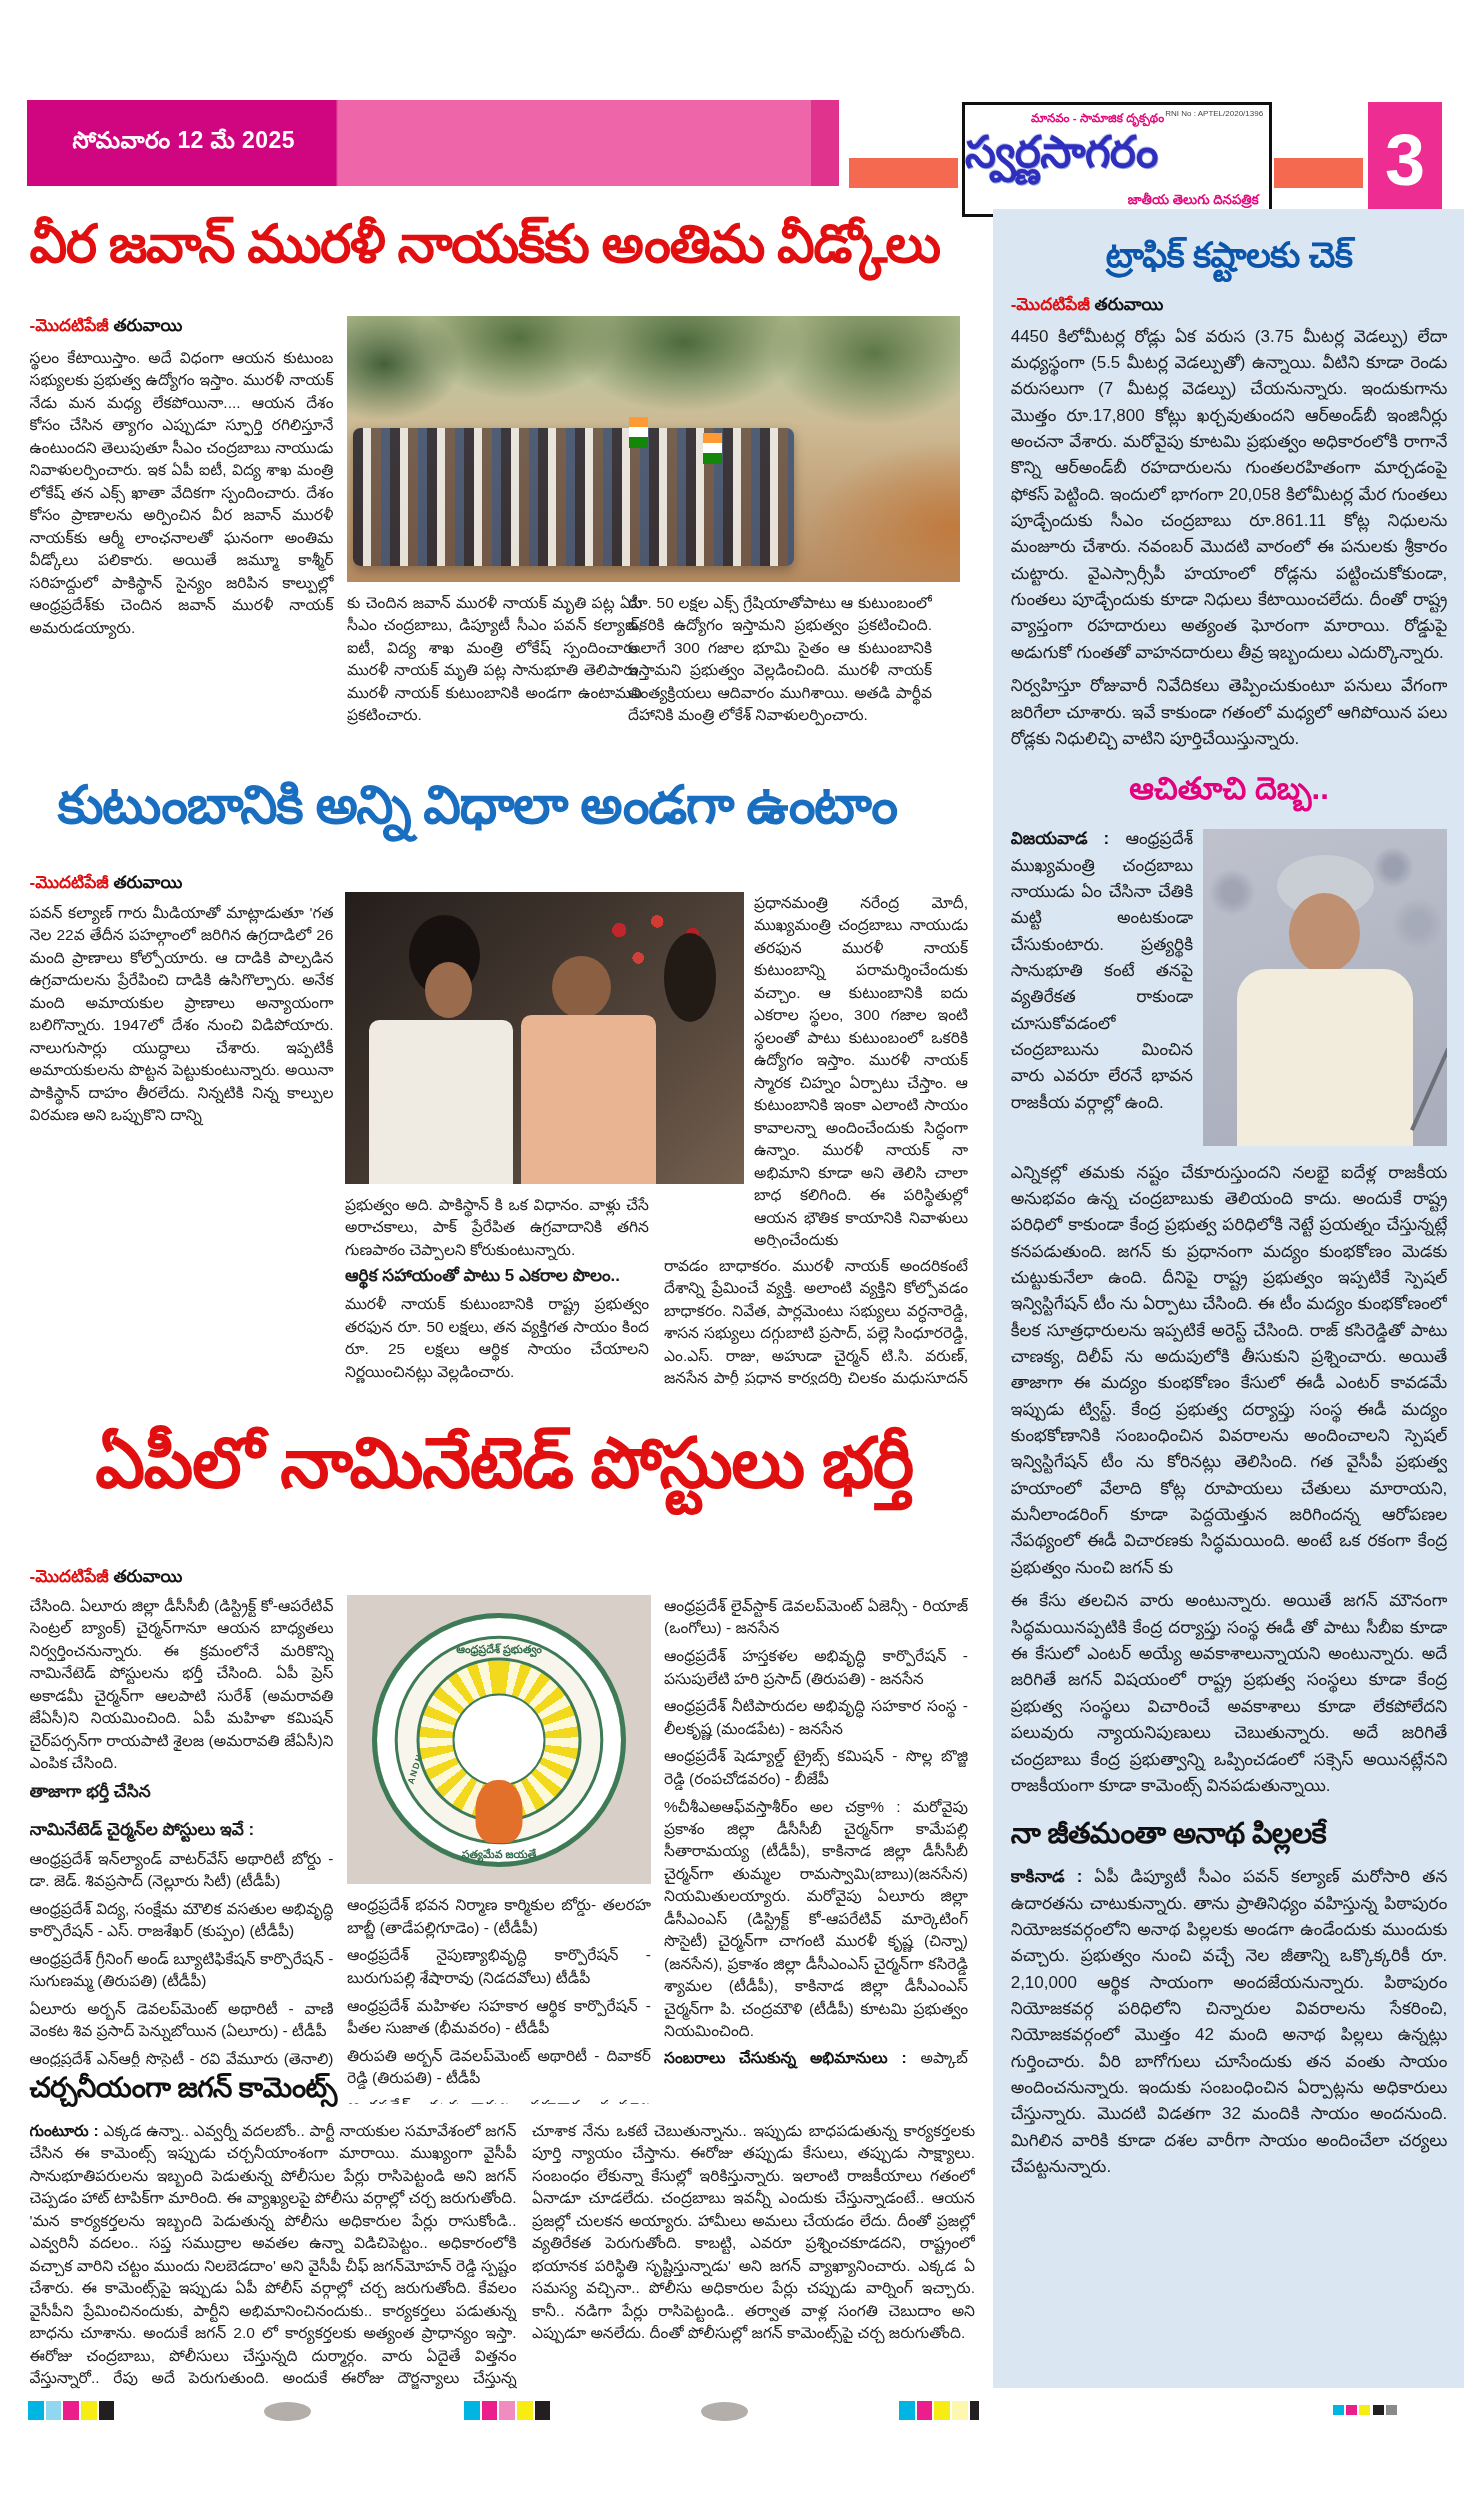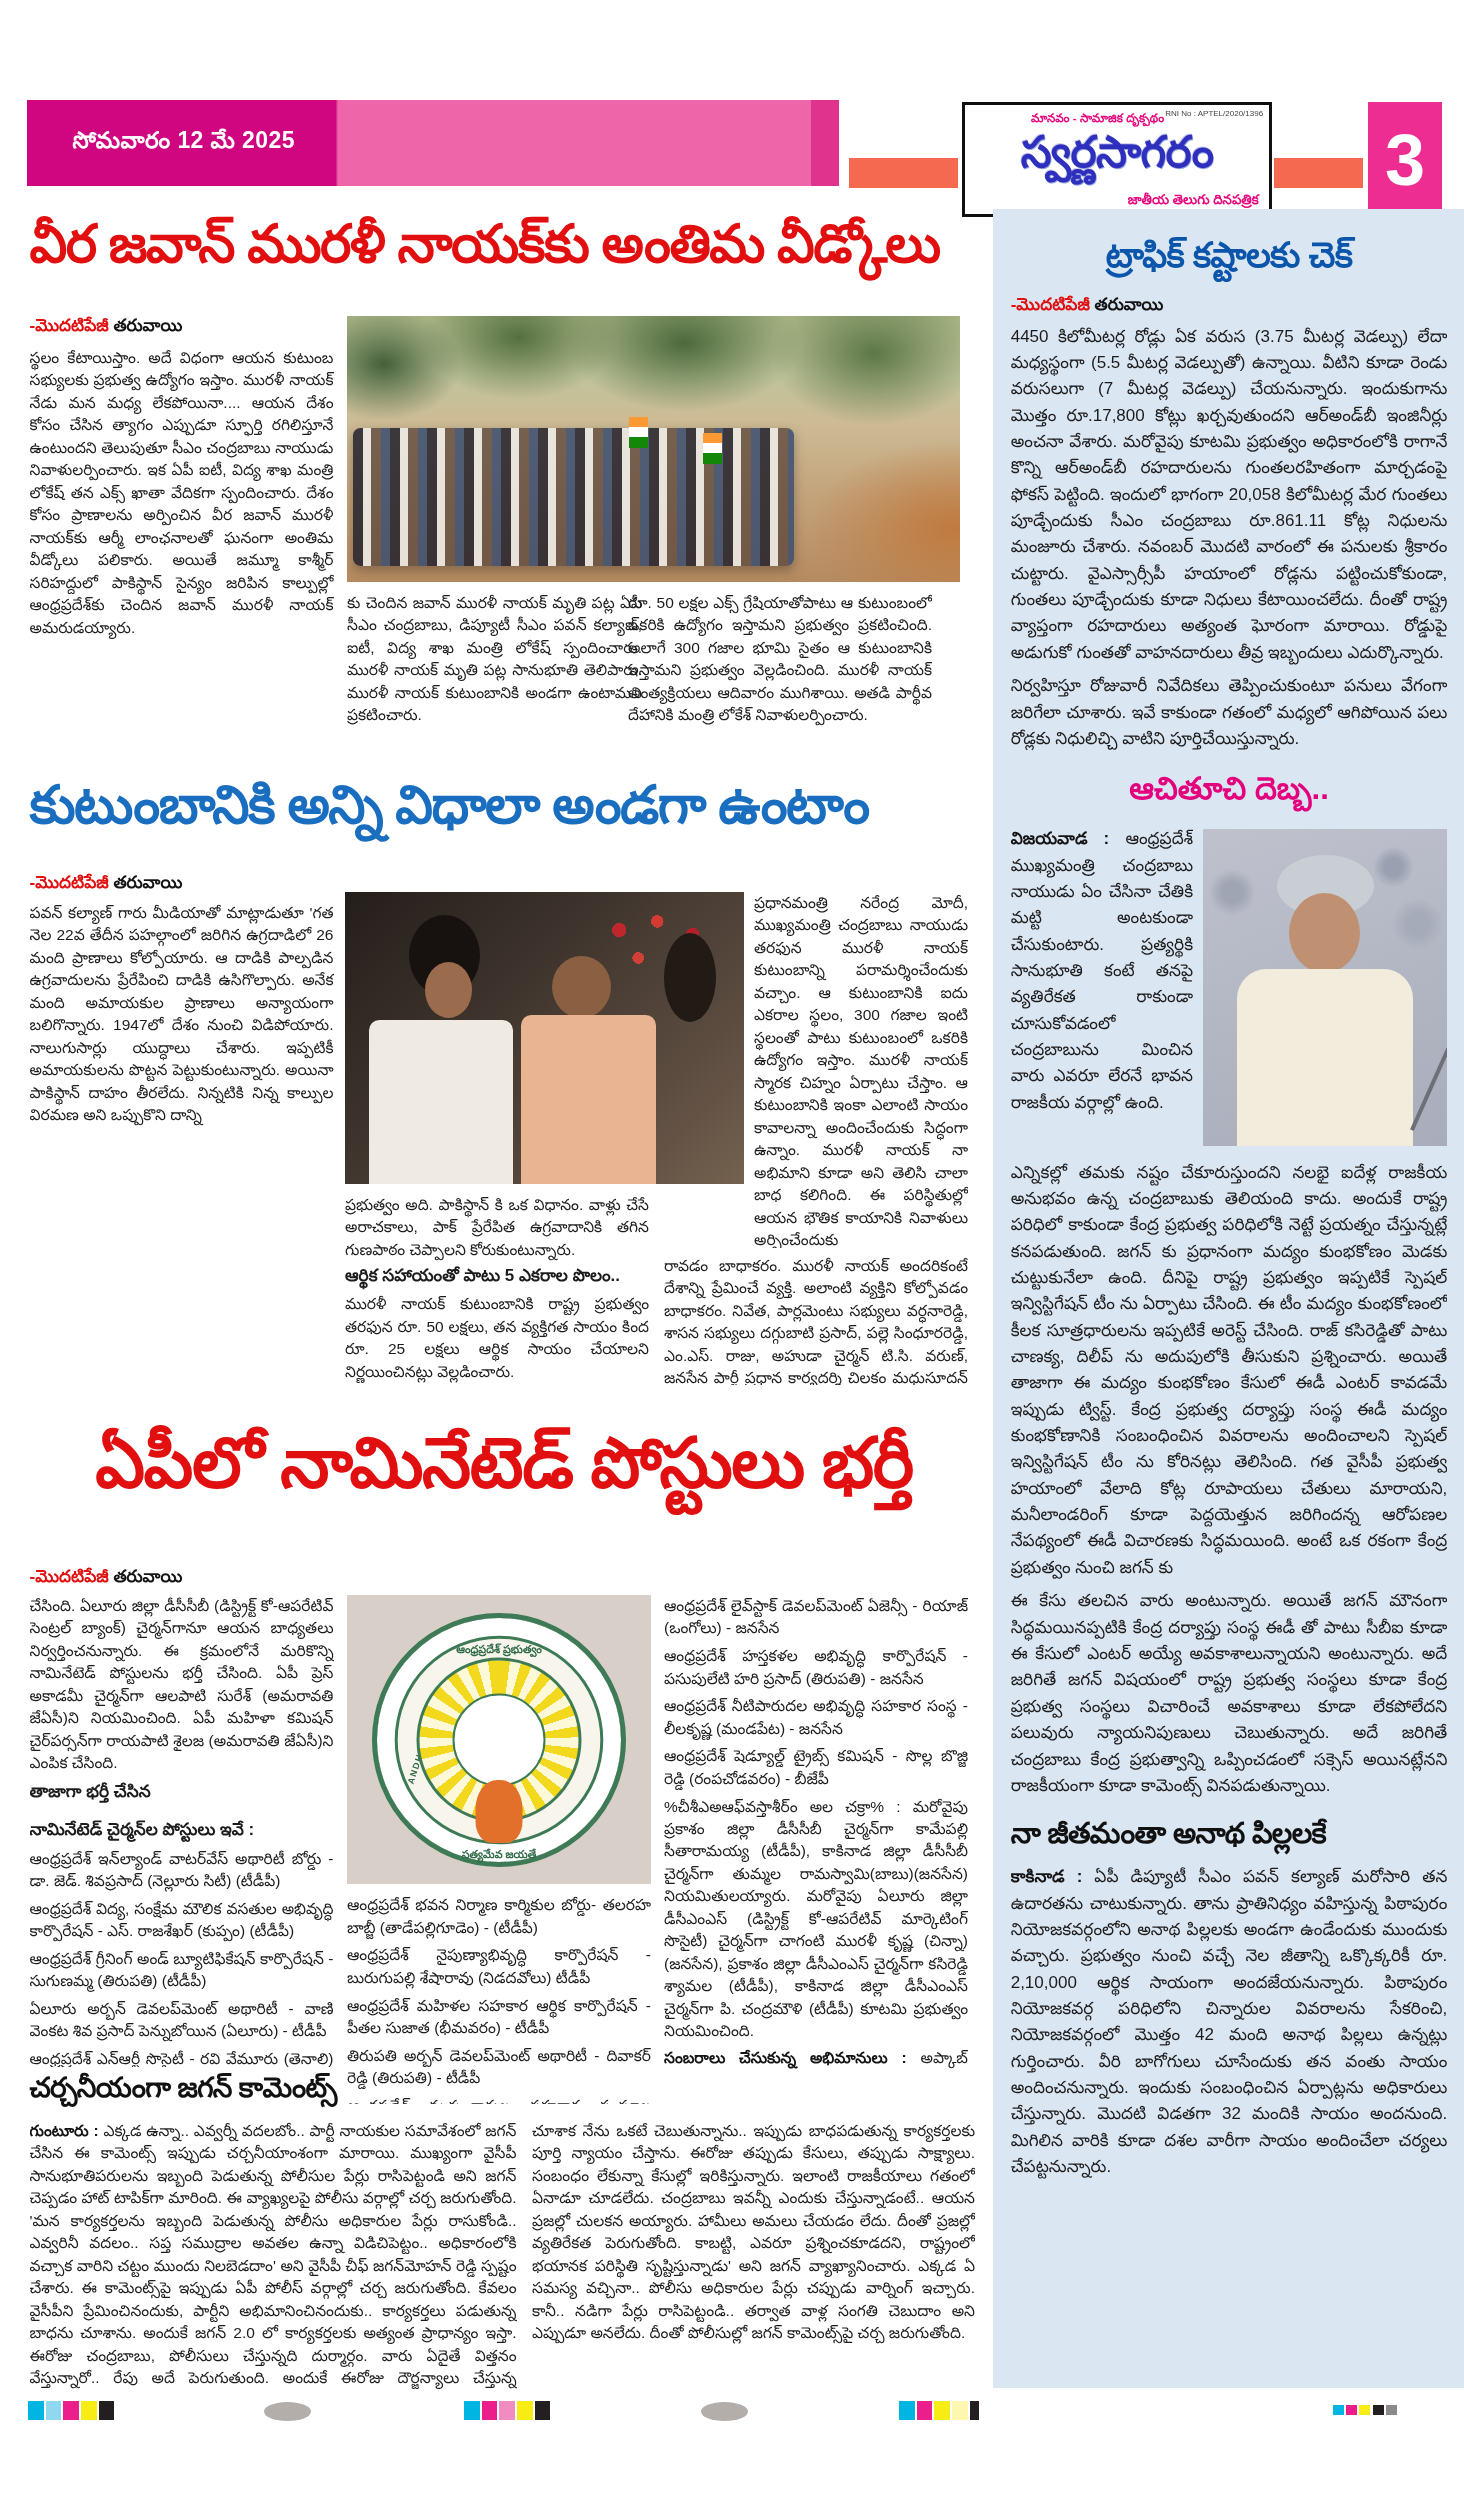--- a/index.html
+++ b/index.html
@@ -14,28 +14,28 @@
   .dl{font-weight:bold;color:#141414;}
   
   .date-bar{left:26.6px;top:100px;width:812px;height:86px;
     background:linear-gradient(90deg,#cf0680 0%,#cf0680 38%,#ee66a9 38.3%,#ee66a9 96.5%,#df338e 96.5%,#df338e 100%);
     display:flex;align-items:center;}
   .date-bar span{color:#fff;font-weight:bold;font-size:23px;padding-left:46px;letter-spacing:0.4px;}
   .dash{background:#f4694f;height:29.5px;top:158px;}
   .logo-box{left:962px;top:102px;width:310px;height:115px;background:#fff;border:3.7px solid #101010;box-sizing:border-box;}
   .rni{position:absolute;top:3.7px;right:5.9px;font-size:8px;color:#444;}
   .tag-top{position:absolute;top:5.9px;left:66px;font-size:11.8px;font-weight:bold;color:#e5087e;}
-  .logo-title{position:absolute;top:22px;left:0;width:100%;text-align:center;font-size:44px;font-weight:bold;
+  .logo-title{position:absolute;top:22px;left:0;width:100%;text-align:left;font-size:44px;font-weight:bold;
     color:#2f2fbe;letter-spacing:-0.7px;text-shadow:0.7px 0.7px 0 #9ad,-0.7px -0.7px 0 #cce;}
   .tag-bottom{position:absolute;bottom:4.4px;right:10.3px;font-size:13.3px;font-weight:bold;color:#e5087e;}
   .pagenum{left:1368px;top:102px;width:74px;height:115px;background:#ee2d92;color:#fff;
     display:flex;align-items:center;justify-content:center;font-size:72px;font-weight:bold;}
   
   .hl-red{color:#e10f0f;font-weight:bold;letter-spacing:-1.5px;}
-  .hl-blue{color:#1a6ec0;font-weight:bold;letter-spacing:-1.5px;}
+  .hl-blue{color:#1a6ec0;font-weight:bold;letter-spacing:-1.5px;margin-left:28px;}
   .subhead-bold{font-weight:bold;font-size:17px;margin:4.4px 0;}
   .list-item{margin-bottom:5.2px;}
   
   .sidebar{left:993px;top:209px;width:472px;height:2179px;background:#dbe6f3;box-sizing:border-box;
     padding:19px 17.7px;overflow:hidden;}
   .sb-h1{color:#0b55aa;font-size:35px;font-weight:bold;text-align:center;letter-spacing:-0.7px;margin:7.4px 0 10.3px 0;}
   .sb-h2{color:#e3017e;font-size:31px;font-weight:bold;text-align:center;margin:19px 0 11.8px 0;}
   .sb-h3{color:#111;font-size:29px;font-weight:bold;margin:17.7px 0 7.4px 0;letter-spacing:-0.7px;}
   
   .photo{overflow:hidden;}

